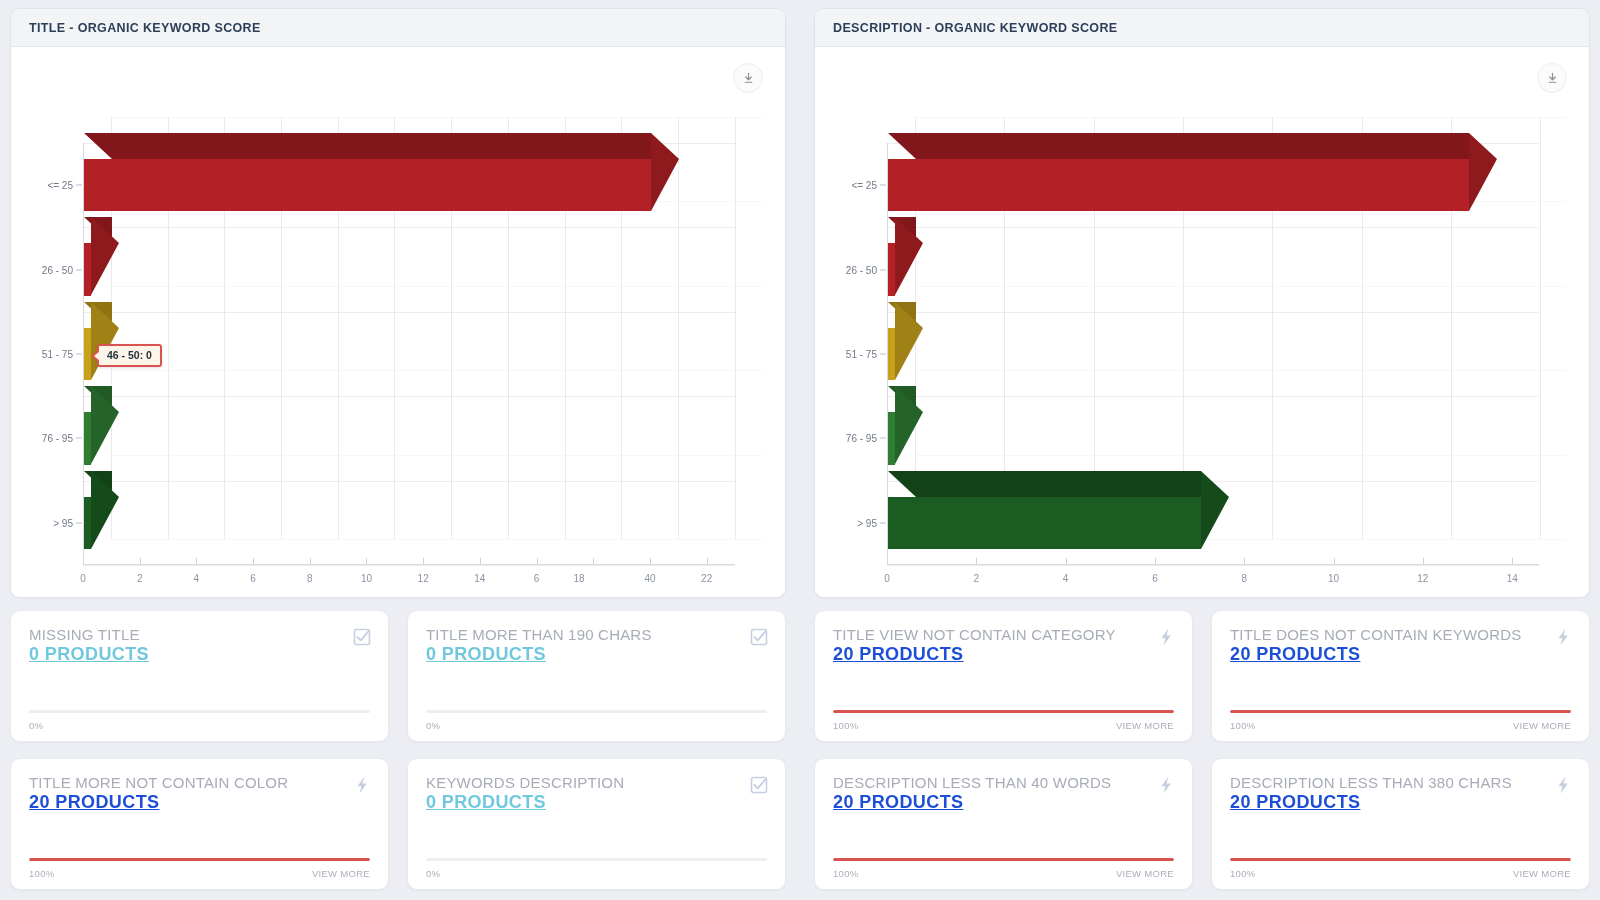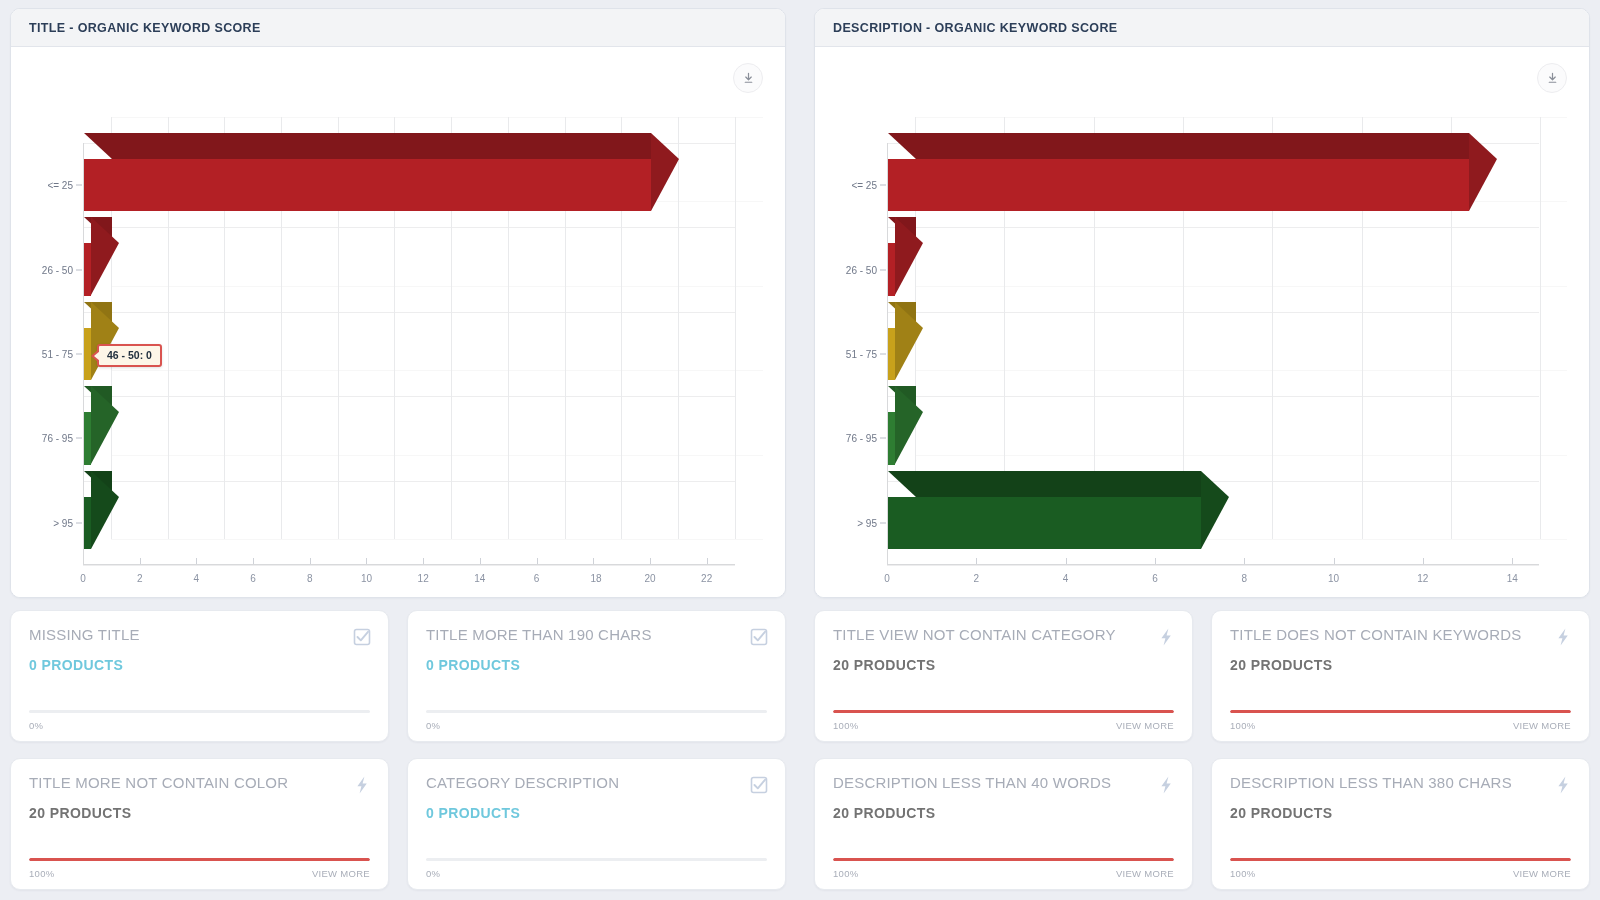--- a/index.html
+++ b/index.html
@@ -245,27 +245,27 @@
 
   .kpi-title {
     font-size: 15px;
     color: #a7acb7;
     letter-spacing: 0.2px;
     padding-right: 34px;
     line-height: 1.1;
   }
 
   .kpi-count {
-    margin-top: 13px;
-    font-size: 14px;
+    font-size: 18px;
     font-weight: bold;
     letter-spacing: 0.4px;
+    text-decoration: underline;
   }
   .kpi-count.zero  { color: #6fc8dd; }
-  .kpi-count.alert { color: #737373; }
+  .kpi-count.alert { color: #1d4ed8; }
 
   .kpi-icon {
     position: absolute;
     top: 16px;
     right: 16px;
     width: 20px;
     height: 20px;
     color: #c6d0e0;
   }
 
@@ -349,24 +349,24 @@
               <div class="xtick-mark" style="left: 340.174px; top: 441px;"></div>
               <div class="xtick" style="left: 340.174px; top: 456px;">12</div>
               <div class="gridline-v" style="left: 424.87px; top: 0px; height: 422px;"></div>
               <div class="xtick-mark" style="left: 396.87px; top: 441px;"></div>
               <div class="xtick" style="left: 396.87px; top: 456px;">14</div>
               <div class="gridline-v" style="left: 481.565px; top: 0px; height: 422px;"></div>
               <div class="xtick-mark" style="left: 453.565px; top: 441px;"></div>
               <div class="xtick" style="left: 453.565px; top: 456px;">6</div>
               <div class="gridline-v" style="left: 538.261px; top: 0px; height: 422px;"></div>
               <div class="xtick-mark" style="left: 510.261px; top: 441px;"></div>
-              <div class="xtick" style="left: 513px; top: 456px;">18</div>
+              <div class="xtick" style="left: 496px; top: 456px;">18</div>
               <div class="gridline-v" style="left: 594.957px; top: 0px; height: 422px;"></div>
               <div class="xtick-mark" style="left: 566.957px; top: 441px;"></div>
-              <div class="xtick" style="left: 566.957px; top: 456px;">20</div>
+              <div class="xtick" style="left: 566.957px; top: 456px;">40</div>
               <div class="gridline-v" style="left: 651.652px; top: 0px; height: 422px;"></div>
               <div class="xtick-mark" style="left: 623.652px; top: 441px;"></div>
               <div class="xtick" style="left: 623.652px; top: 456px;">22</div>
               <div class="axis-left" style="left: 0px; top: 26px; height: 422px;"></div>
               <div class="axis-bottom" style="width: 652px;"></div>
               <div class="bar3d" style="left: 1px; top: 42.036px; width: 566.957px; height: 52.328px;">
                 <div class="bar-face" style="background: rgb(179, 32, 37);"></div>
                 <div class="bar-top" style="left: 0px; top: -26px; width: 566.957px; border-width: 26px 0px 0px 28px; border-top-color: rgb(129, 23, 27);"></div>
                 <div class="bar-side" style="left: 566.957px; top: -26px; height: 52.328px; border-width: 26px 0px 52.328px 28px; border-left-color: rgb(143, 26, 30); border-top-color: transparent;"></div>
               </div>
@@ -543,21 +543,21 @@
           <div class="kpi-spacer"></div>
           <div class="kpi-bar-track">
             <div class="kpi-bar-fill" style="width: 100%;"></div>
           </div>
           <div class="kpi-foot">
             <span>100%</span>
             <span class="kpi-viewmore">VIEW MORE</span>
           </div>
         </div>
         <div class="kpi-card">
-          <div class="kpi-title">CATEGORY DESCRIPTION</div>
+          <div class="kpi-title">KEYWORDS DESCRIPTION</div>
           <div class="kpi-icon"><svg width="20" height="20" viewBox="0 0 20 20" aria-hidden="true">
               <rect x="2.5" y="2.5" width="15" height="15" rx="2" fill="none" stroke="#c6d0e0" stroke-width="1.6"></rect>
               <path d="M5.5 10 L8.8 13.3 L16 4.8" fill="none" stroke="#c6d0e0" stroke-width="1.9" stroke-linecap="round" stroke-linejoin="round"></path>
             </svg></div>
           <div class="kpi-count zero">0  PRODUCTS</div>
           <div class="kpi-spacer"></div>
           <div class="kpi-bar-track">
             <div class="kpi-bar-fill" style="width: 0%;"></div>
           </div>
           <div class="kpi-foot">

